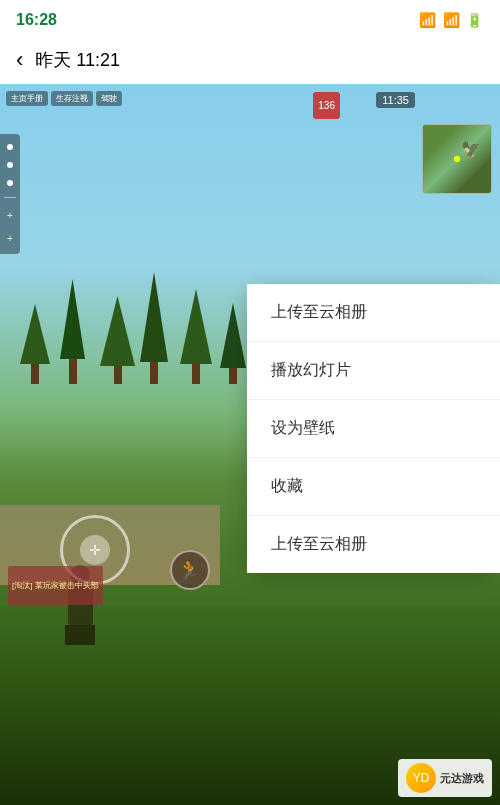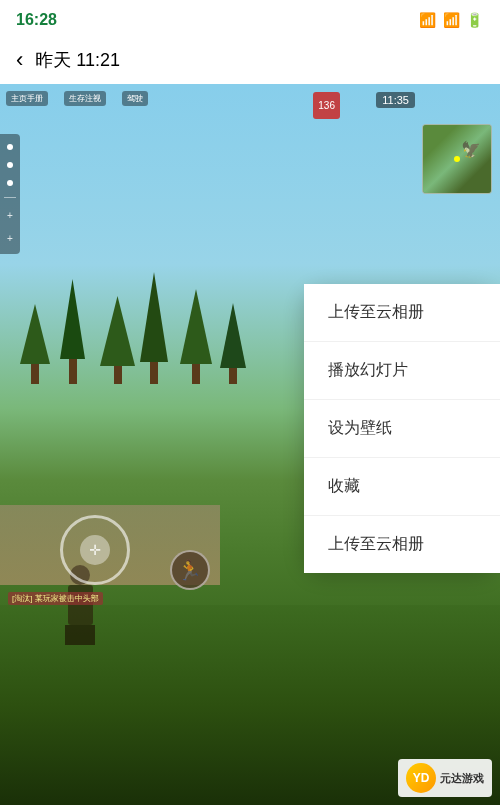--- a/index.html
+++ b/index.html
@@ -240,21 +240,21 @@
 
     .game-top-bar {
       position: absolute;
       top: 0;
       left: 0;
       right: 0;
       height: 28px;
       display: flex;
       align-items: center;
       padding: 0 6px;
-      gap: 16px;
+      gap: 3px;
     }
 
     .game-top-btn {
       background: rgba(0,0,0,0.4);
       color: #fff;
       font-size: 8px;
       padding: 2px 5px;
       border-radius: 3px;
       white-space: nowrap;
     }
@@ -268,21 +268,21 @@
       font-size: 10px;
       padding: 8px 5px;
       border-radius: 3px;
     }
 
     
     .context-menu {
       position: absolute;
       right: 0;
       top: 200px;
-      width: 196px;
+      width: 253px;
       background: #000000;
       box-shadow: -2px 4px 20px rgba(0,0,0,0.2);
       z-index: 100;
       border-radius: 23px;
     }
 
     .menu-item {
       padding: 18px 24px;
       font-size: 16px;
       color: #333333;
@@ -310,21 +310,21 @@
 
     .watermark-logo {
       width: 30px;
       height: 30px;
       background: linear-gradient(135deg, #ffcc00, #ff9900);
       border-radius: 50%;
       display: flex;
       align-items: center;
       justify-content: center;
       font-size: 12px;
-      font-weight: bold;
+      font-weight: normal;
       color: white;
     }
 
     .watermark-text {
       font-size: 11px;
       color: #333;
       font-weight: 600;
     }
   </style>
 </head>
@@ -418,21 +418,21 @@
       <div class="game-ui-joystick">
         <div class="joystick-inner">
           <div class="joystick-arrows">✛</div>
         </div>
       </div>
 
       <div class="game-player-icon">
         <span>🏃</span>
       </div>
 
-      <div style="position:absolute; bottom:200px; left:8px; color:rgba(255,255,150,0.9); font-size:8px; background:rgba(150,50,50,0.7); padding:1px 4px; border-radius:2px;">[淘汰] 某玩家被击中头部</div>
+      <div style="position:absolute; bottom:200px; left:8px; color:rgba(255,255,150,0.9); font-size:8px; background:rgba(150,50,50,0.7); padding:14px 4px; border-radius:2px;">[淘汰] 某玩家被击中头部</div>
 
     </div>
   </div>
 
   <div class="context-menu">
     <div class="menu-item">
       <span>上传至云相册</span>
     </div>
     <div class="menu-item">
       <span>播放幻灯片</span>

